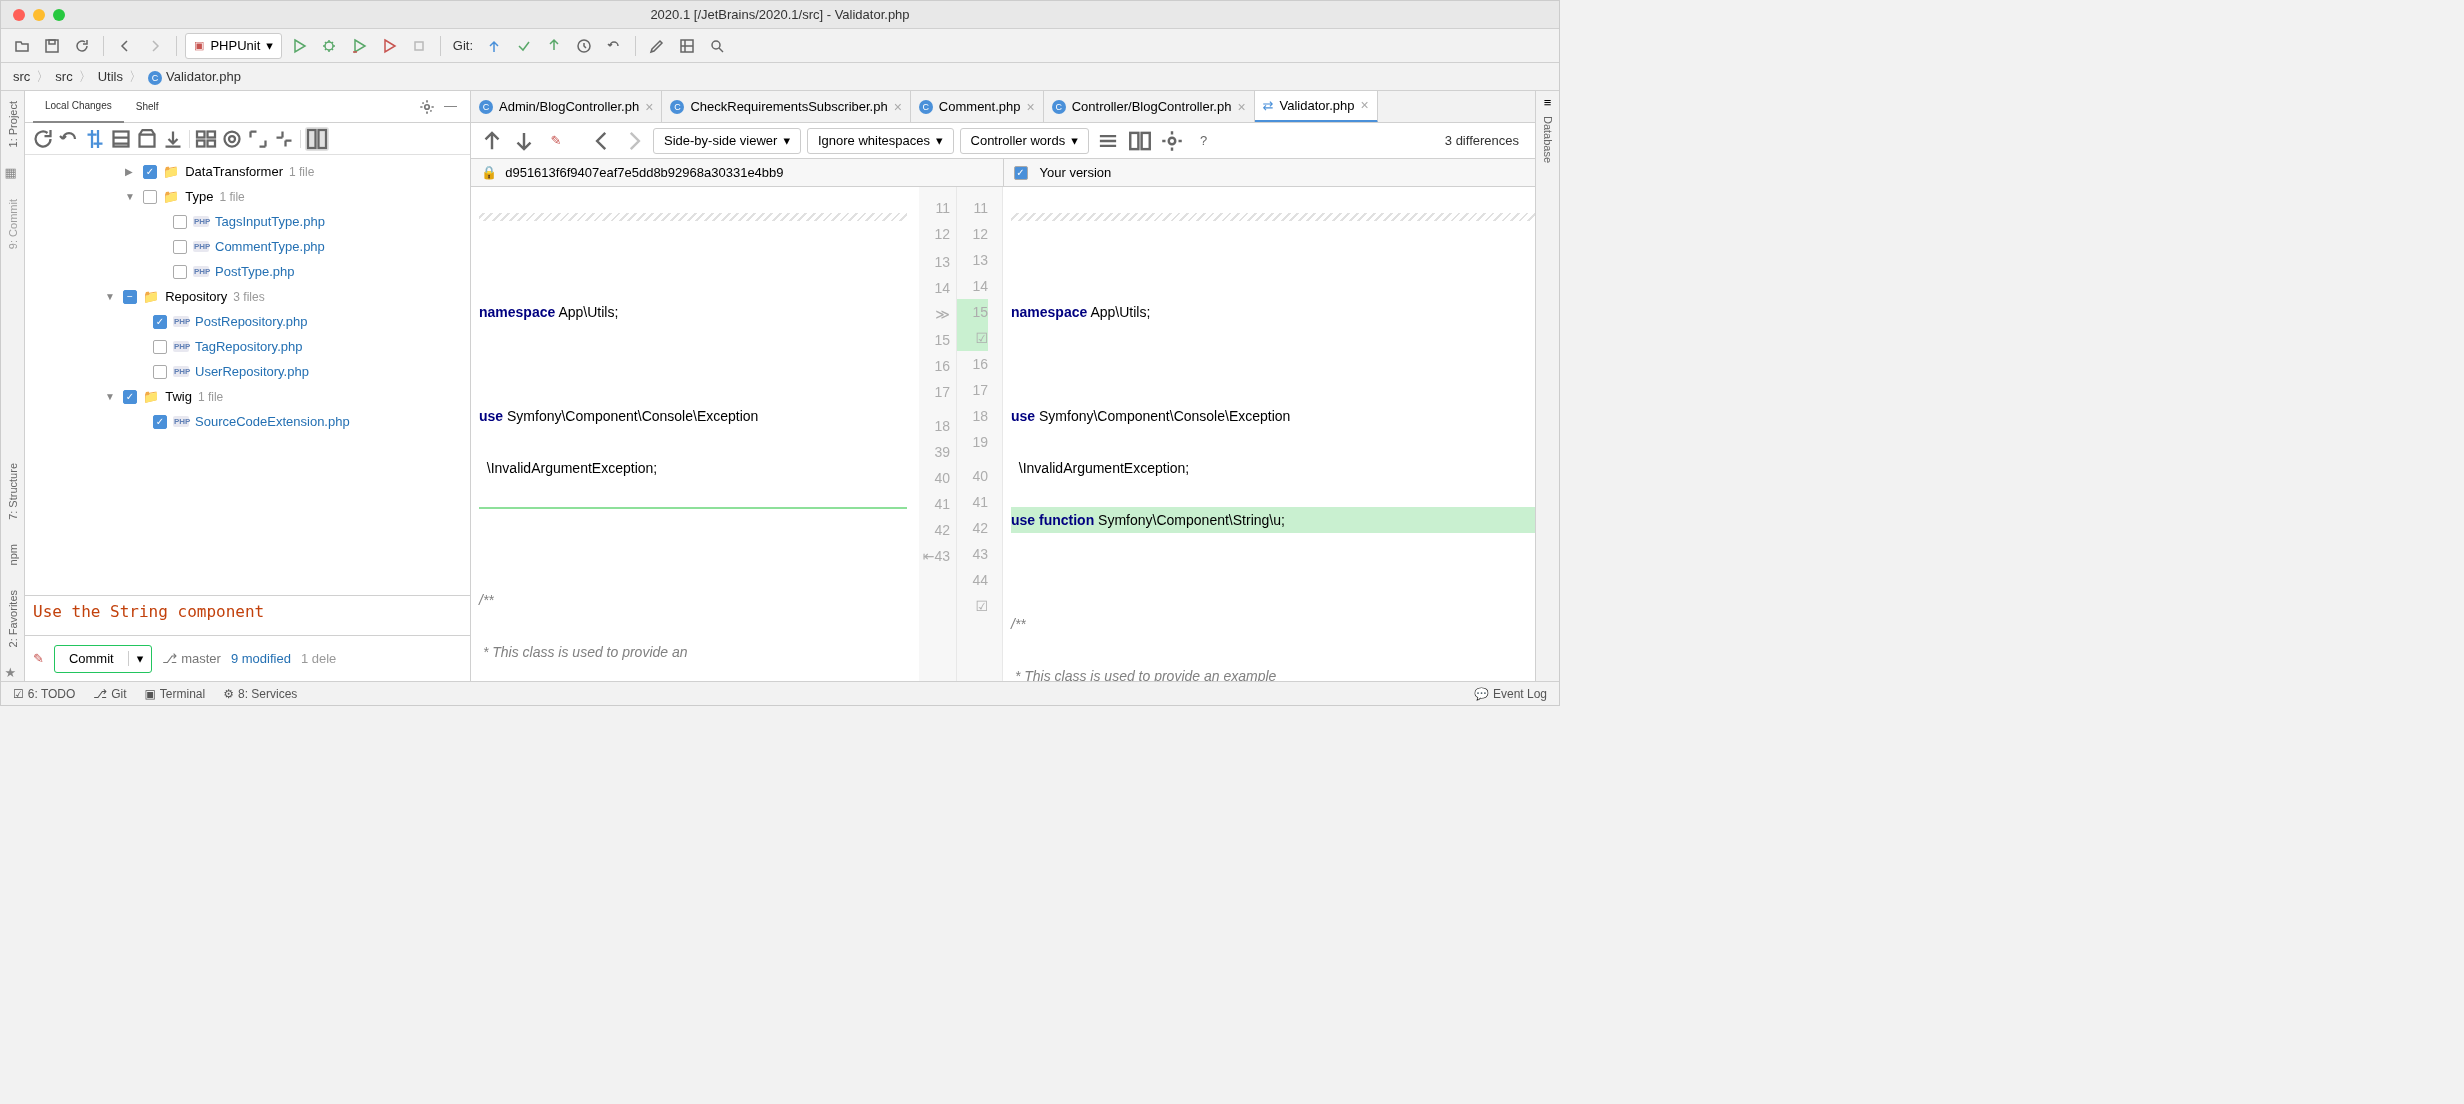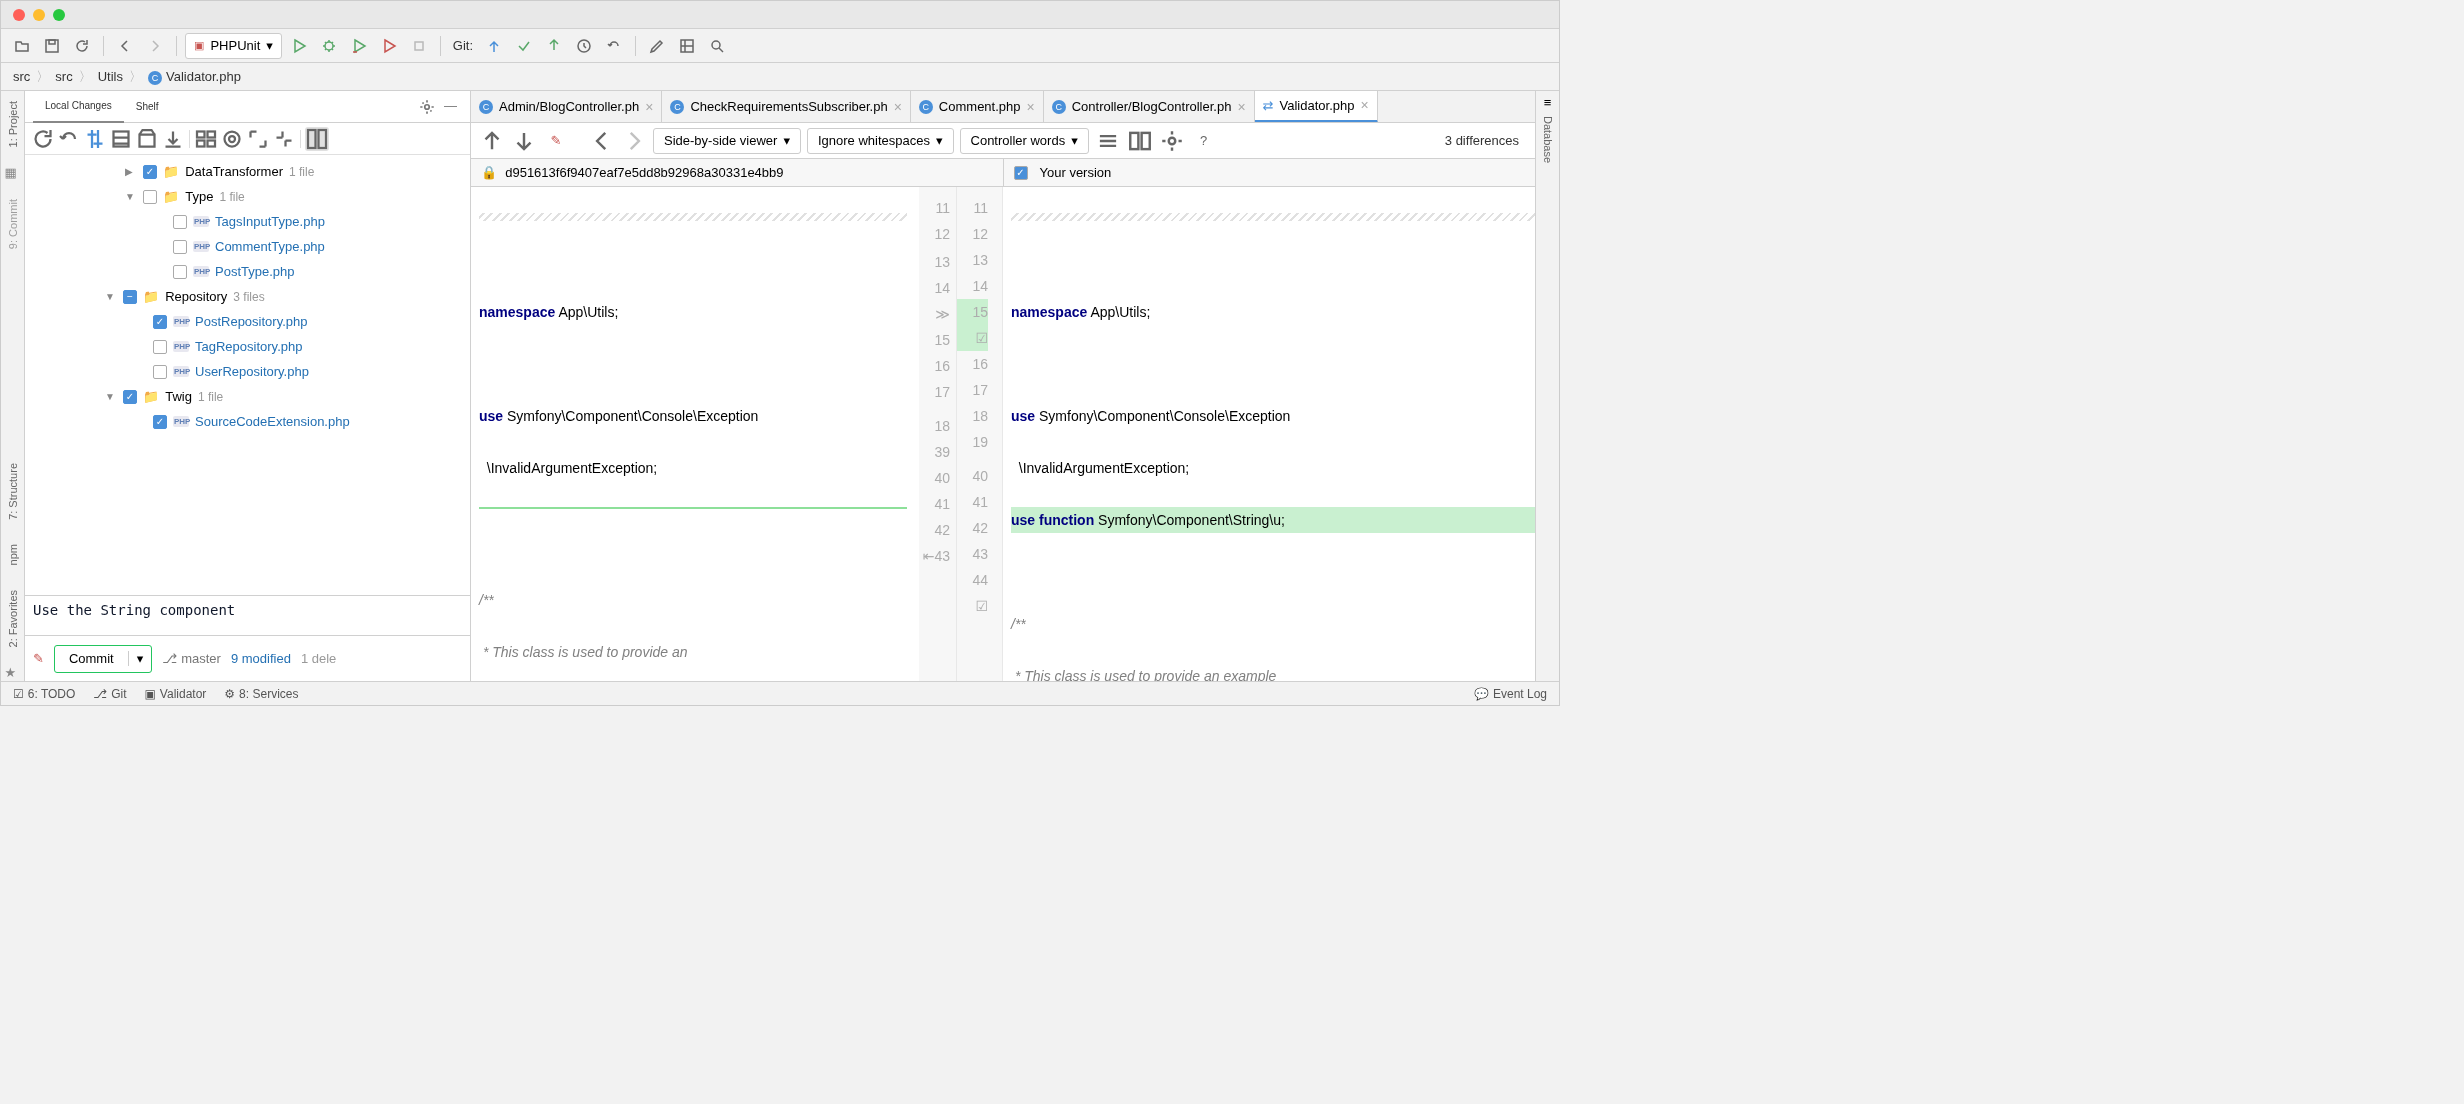--- a/index.html
+++ b/index.html
@@ -37,21 +37,21 @@
 .tree { flex:1; overflow:auto; padding:4px 0; }
 .tree-row { display:flex; align-items:center; height:25px; padding-left:8px; gap:6px; cursor:pointer; }
 .exp { width:12px; color:#888; font-size:10px; }
 .chk { width:14px; height:14px; border:1px solid #aaa; border-radius:2px; background:#fff; display:flex; align-items:center; justify-content:center; font-size:10px; color:#fff; }
 .chk.on { background:#4a90d9; border-color:#4a90d9; }
 .folder-icon { color:#999; }
 .php-icon { width:16px; text-align:center; font-size:8px; font-weight:bold; color:#6181b6; background:#e8e8f0; border-radius:2px; padding:1px; }
 .tree-label { font-size:13px; }
 .blue-txt { color:#2470b3; }
 .tree-meta { color:#999; font-size:12px; }
-.commit-msg { border-top:1px solid #d0d0d0; padding:6px 8px; font-family:'Menlo',monospace; font-size:14px; color:#0f172a; min-height:40px; }
+.commit-msg { border-top:1px solid #d0d0d0; padding:6px 8px; font-family:'Menlo',monospace; font-size:16px; color:#c2410c; min-height:40px; }
 .commit-footer { height:46px; border-top:1px solid #d0d0d0; display:flex; align-items:center; padding:0 8px; gap:10px; }
 .pencil { color:#c75450; }
 .commit-btn { height:28px; border:1px solid #22c55e; border-radius:3px; background:#fff; display:flex; align-items:center; }
 .commit-btn .lbl { padding:0 14px; }
 .commit-btn .dd { border-left:1px solid #ccc; padding:0 8px; }
 .branch { display:flex; align-items:center; gap:4px; color:#777; }
 .mod-count { color:#2470b3; }
 .editor-area { flex:1; display:flex; flex-direction:column; background:#fff; overflow:hidden; }
 .editor-tabs { height:32px; display:flex; align-items:center; border-bottom:1px solid #d0d0d0; background:#f2f2f2; overflow:hidden; }
 .etab { height:32px; display:flex; align-items:center; padding:0 8px; gap:6px; border-right:1px solid #d0d0d0; cursor:pointer; white-space:nowrap; }
@@ -88,20 +88,21 @@
 </head>
 <body>
 
 <div class="window">
   <div class="titlebar">
     <div class="traffic">
       <span class="tl-close"></span>
       <span class="tl-min"></span>
       <span class="tl-max"></span>
     </div>
+    <div class="title">2020.1 [/JetBrains/2020.1/src] - Validator.php</div>
   </div>
 
   <div class="toolbar">
     <div class="tb-icon">
         <svg viewBox="0 0 16 16">
           <path d="M2 4h5l1 2h6v7H2z"></path>
         </svg>
       </div>
     <div class="tb-icon">
         <svg viewBox="0 0 16 16">
@@ -594,21 +595,21 @@
     <div class="sb-item">
         <span>☑</span>
         <span>6: TODO</span>
       </div>
     <div class="sb-item">
         <span>⎇</span>
         <span>Git</span>
       </div>
     <div class="sb-item">
         <span>▣</span>
-        <span>Validator</span>
+        <span>Terminal</span>
       </div>
     <div class="sb-item">
         <span>⚙</span>
         <span>8: Services</span>
       </div>
     <div class="sb-item sb-r">
         <span>💬</span>
         <span>Event Log</span>
       </div>
   </div>

